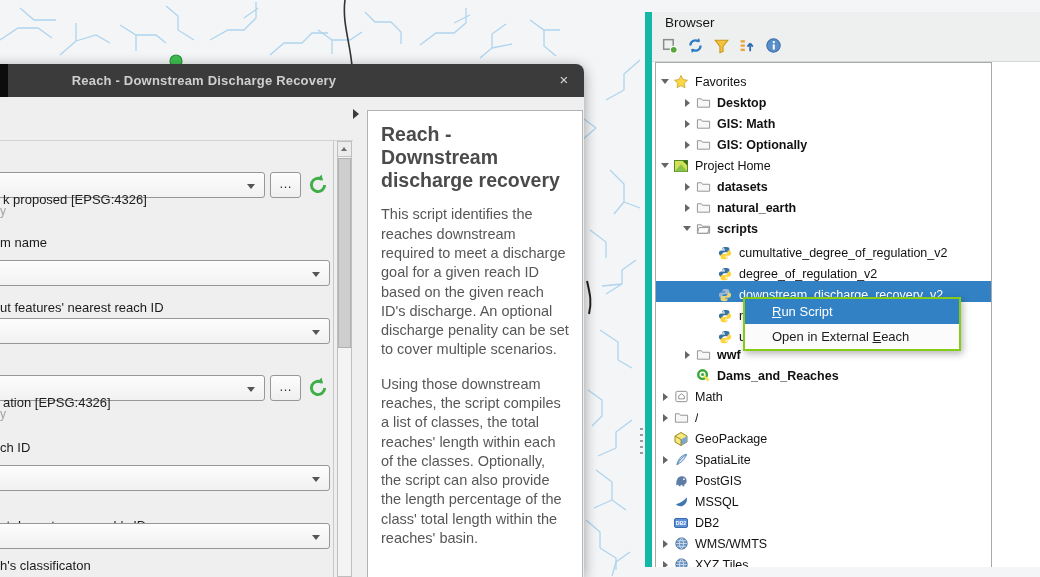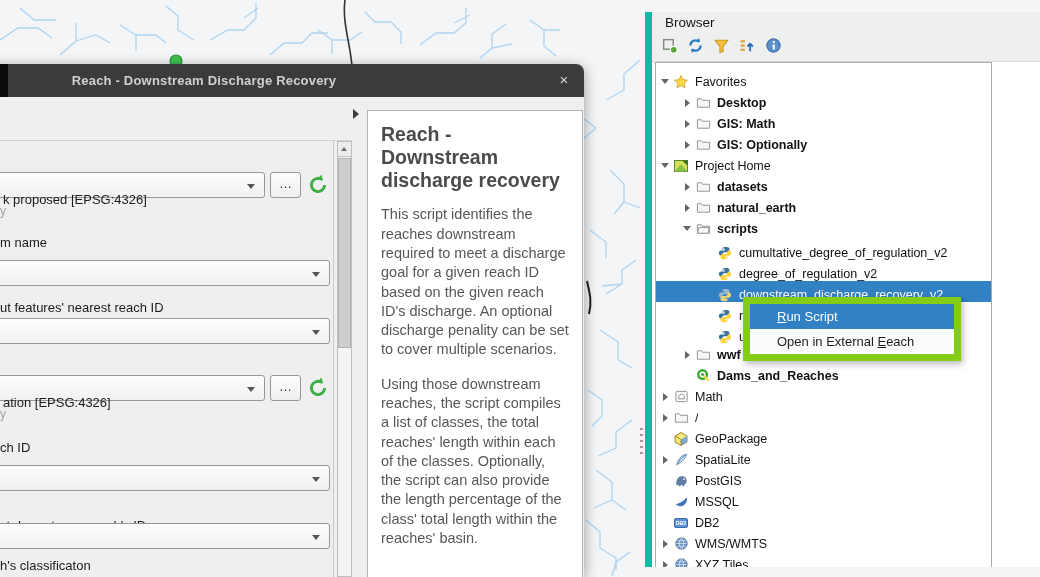--- a/index.html
+++ b/index.html
@@ -63,21 +63,21 @@
   .exp .open{width:0;height:0;border-left:4px solid transparent;border-right:4px solid transparent;border-top:5px solid #666;}
   .trow .ticon{width:18px;flex:0 0 18px;display:flex;align-items:center;justify-content:center;margin-right:5px;}
   .lvl0{padding-left:2px;} .lvl1{padding-left:24px;font-weight:bold;} .lvl2{padding-left:60px;align-items:flex-end;}
   .trow.sel{background:#3181c4;color:#fff;}
   .tlabel{overflow:hidden;}
   
   #splitter-dots{position:absolute;left:640px;top:428px;width:3px;height:26px;z-index:4;
     background:repeating-linear-gradient(#9a9a9a 0 2px,transparent 2px 6px);}
   
   #ctx{position:absolute;left:743px;top:297px;width:218px;background:#fbfbfb;
-    border:7px solid #84cc16;box-shadow:2px 3px 7px rgba(0,0,0,.28);z-index:20;box-sizing:border-box;}
+    border:2px solid #84cc16;box-shadow:2px 3px 7px rgba(0,0,0,.28);z-index:20;box-sizing:border-box;}
   .ctx-item{height:25px;line-height:25px;padding-left:27px;font-size:13px;color:#1d1d1d;}
   .ctx-item.hl{background:#3181c4;color:#fff;}
   .accel{text-decoration:underline;}
 </style>
 </head>
 <body>
 
 <div id="screen">
 
   <svg id="map" viewBox="0 0 650 577">

